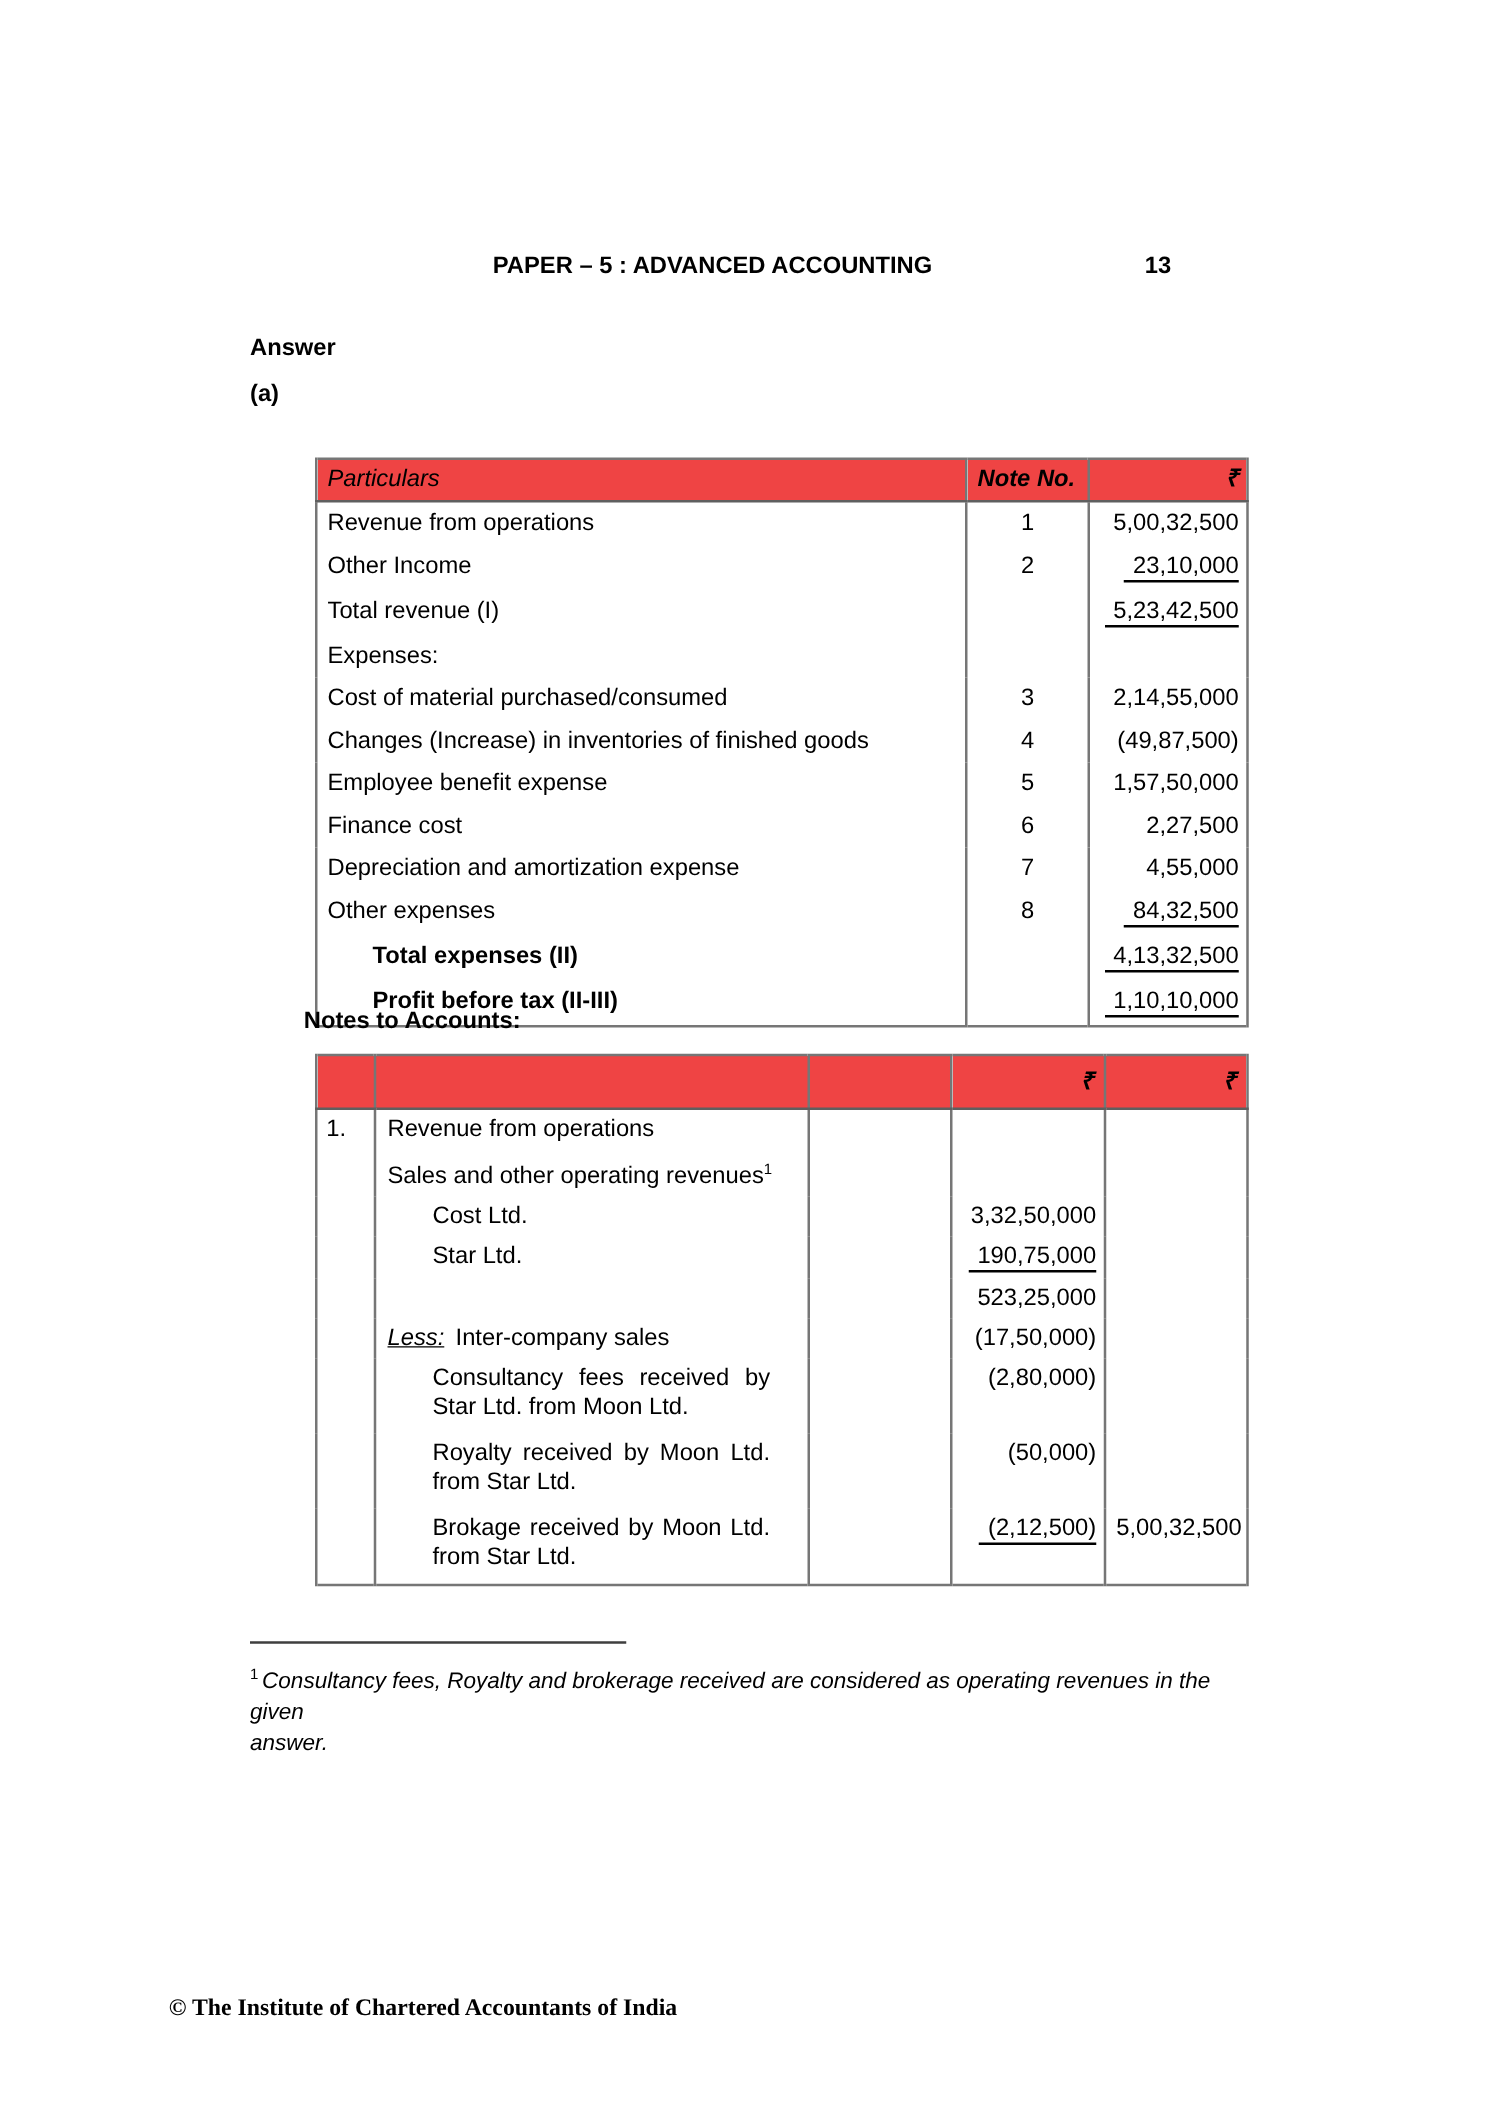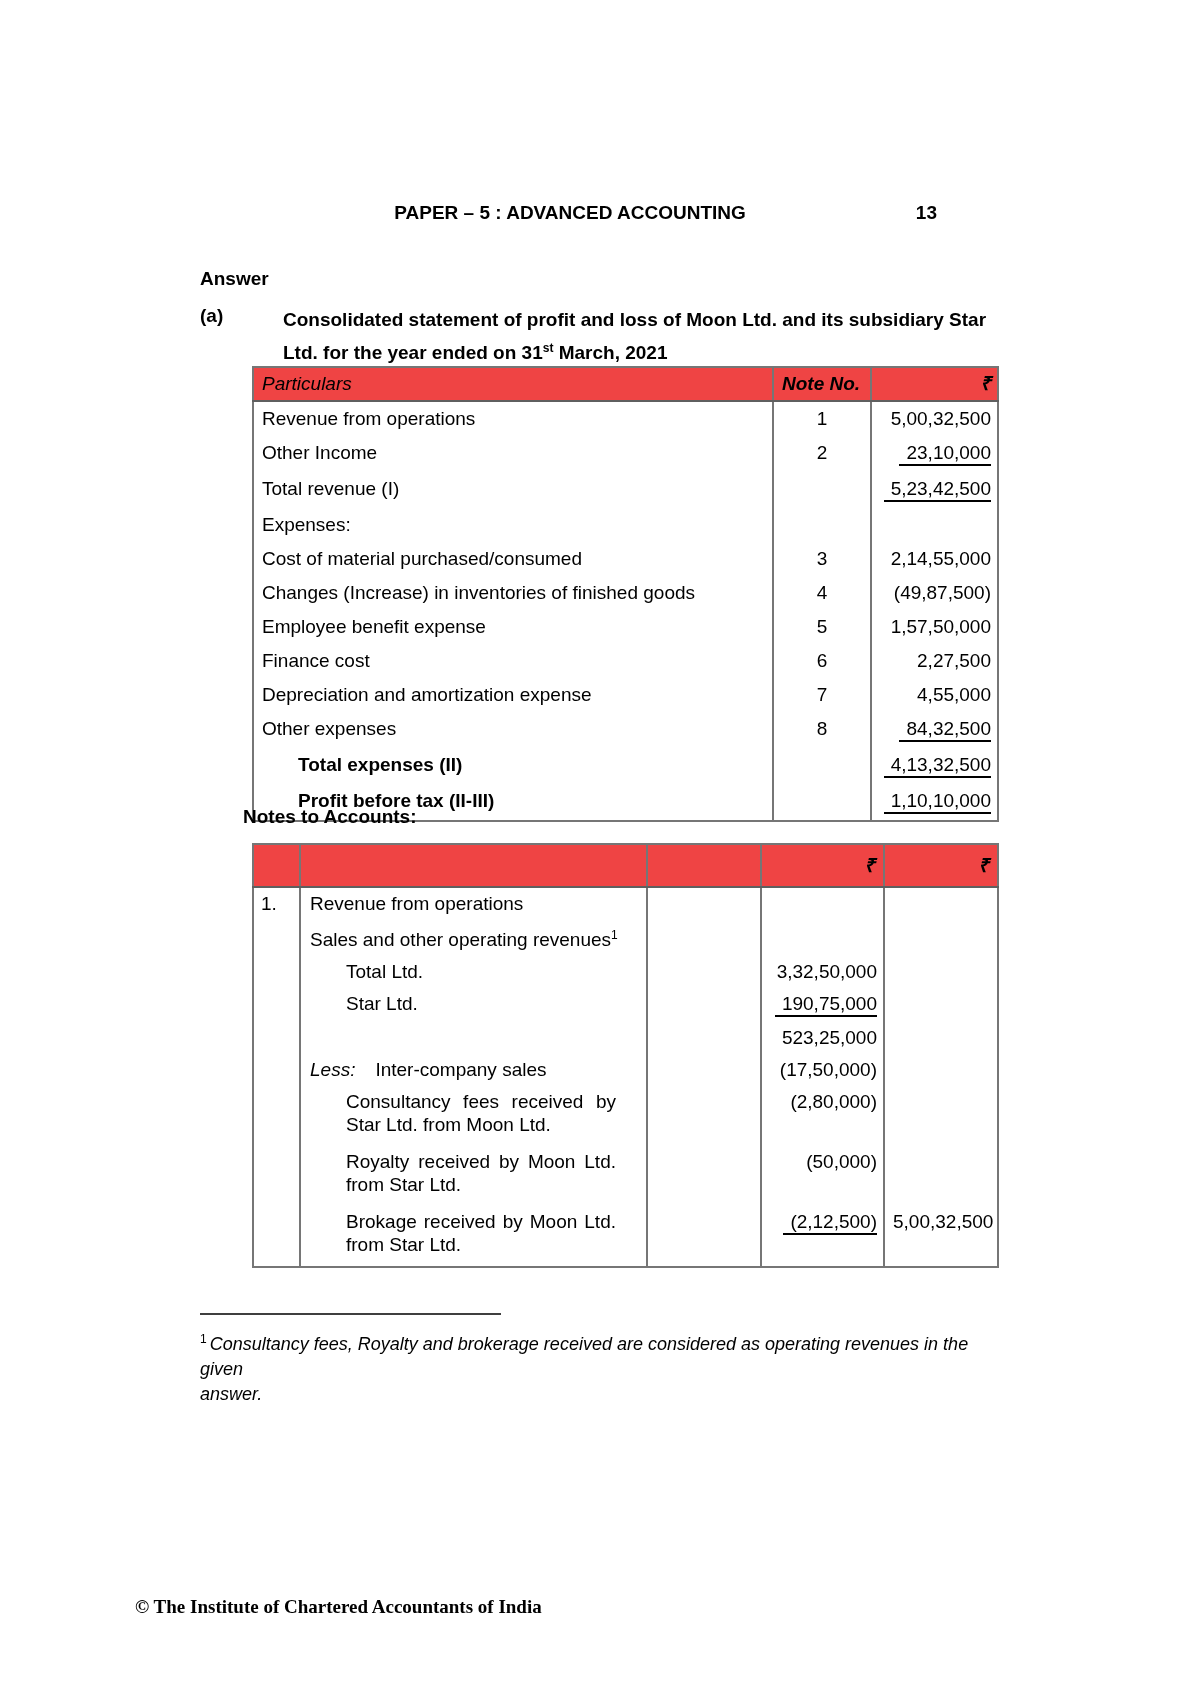--- a/index.html
+++ b/index.html
@@ -49,21 +49,21 @@
   #t2 th { padding:9px 8px; }
   #t2 th.rh { font-style:italic; font-weight:bold; text-align:right; padding-right:8px; }
   #t2 td { padding:4px 8px 5px 8px; }
   #t2 td.sn { padding-left:7px; }
   #t2 td.d { padding-left:9px; }
   #t2 td.d.ind { padding-left:45px; }
   #t2 td.d.just { text-align:justify; padding-right:30px; }
   #t2 td.para { padding-bottom:10px; }
   #t2 td.a1, #t2 td.a2 { text-align:right; padding-right:6px; }
   #t2 sup { font-size:12px; }
-  .less { font-style:italic; margin-right:20px; }
+  .less { font-style:italic; margin-right:9px;text-decoration:underline; }
   
   .footnote-rule { position:absolute; top:1313px; left:200px; width:301px; border-top:2px solid #3f3f3f; }
   .footnote {
     position:absolute; top:1327px; left:200px; width:790px;
     font-style:italic; font-size:18px; line-height:25px;
   }
   .footnote sup { font-size:12px; font-style:normal; padding-right:3px; }
   
   .page-footer {
     position:absolute; top:1596px; left:135px;
@@ -75,24 +75,20 @@
 
 <div class="doc-header">
   <span>PAPER – 5 : ADVANCED ACCOUNTING</span>
   <span class="page-number">13</span>
 </div>
 
 <div class="answer">Answer</div>
 
 <div class="part">
   <div class="part-label">(a)</div>
-  <div class="part-title">
-    <div>Consolidated statement of profit and loss of Moon Ltd. and its subsidiary Star</div>
-    <div><span>Ltd. for the year ended on 31</span><sup>st</sup><span> March, 2021</span></div>
-  </div>
 </div>
 
 <table id="t1">
   <colgroup>
       <col style="width:520px">
       <col style="width:98px">
       <col style="width:127px">
     </colgroup>
   <tbody>
       <tr>
@@ -190,21 +186,21 @@
   </tr>
   <tr>
     <td class="sn"></td>
     <td class="d"><span>Sales and other operating revenues</span><sup>1</sup></td>
     <td></td>
     <td class="a1"></td>
     <td class="a2"></td>
   </tr>
   <tr>
     <td class="sn"></td>
-    <td class="d ind">Total Ltd.</td>
+    <td class="d ind">Cost Ltd.</td>
     <td></td>
     <td class="a1">3,32,50,000</td>
     <td class="a2"></td>
   </tr>
   <tr>
     <td class="sn"></td>
     <td class="d ind">Star Ltd.</td>
     <td></td>
     <td class="a1"><span class="u">190,75,000</span></td>
     <td class="a2"></td>

